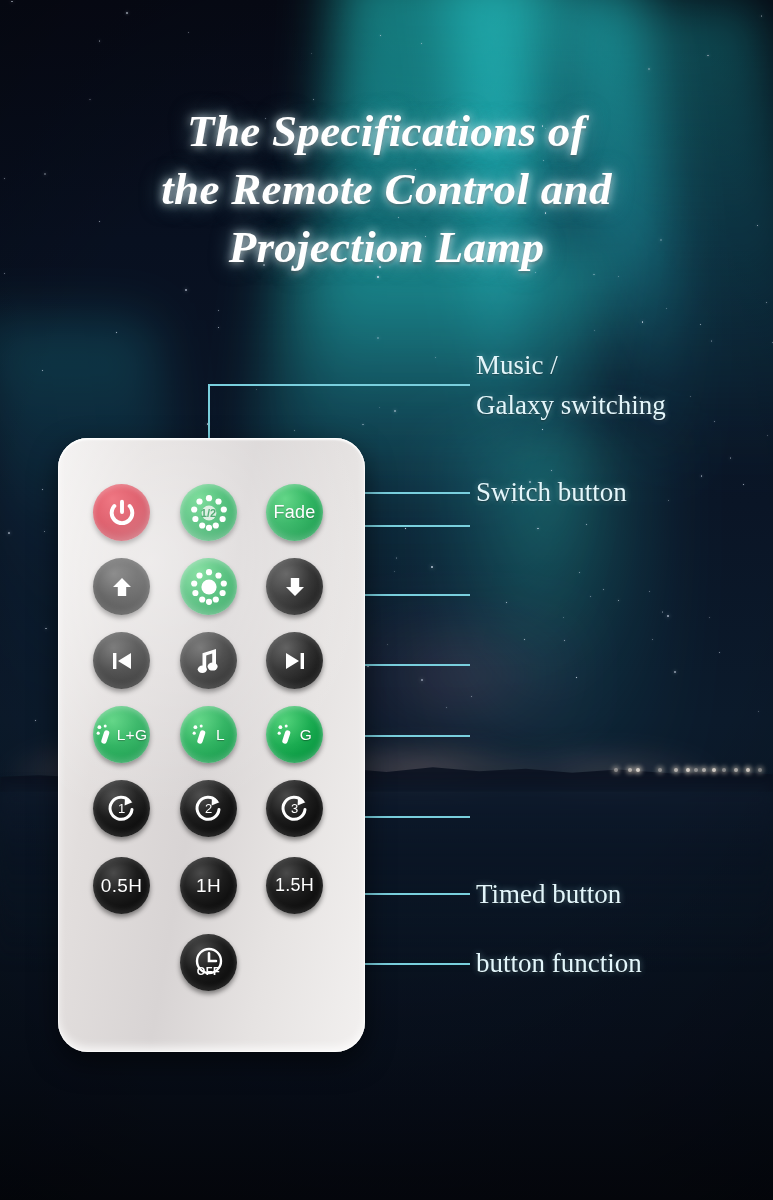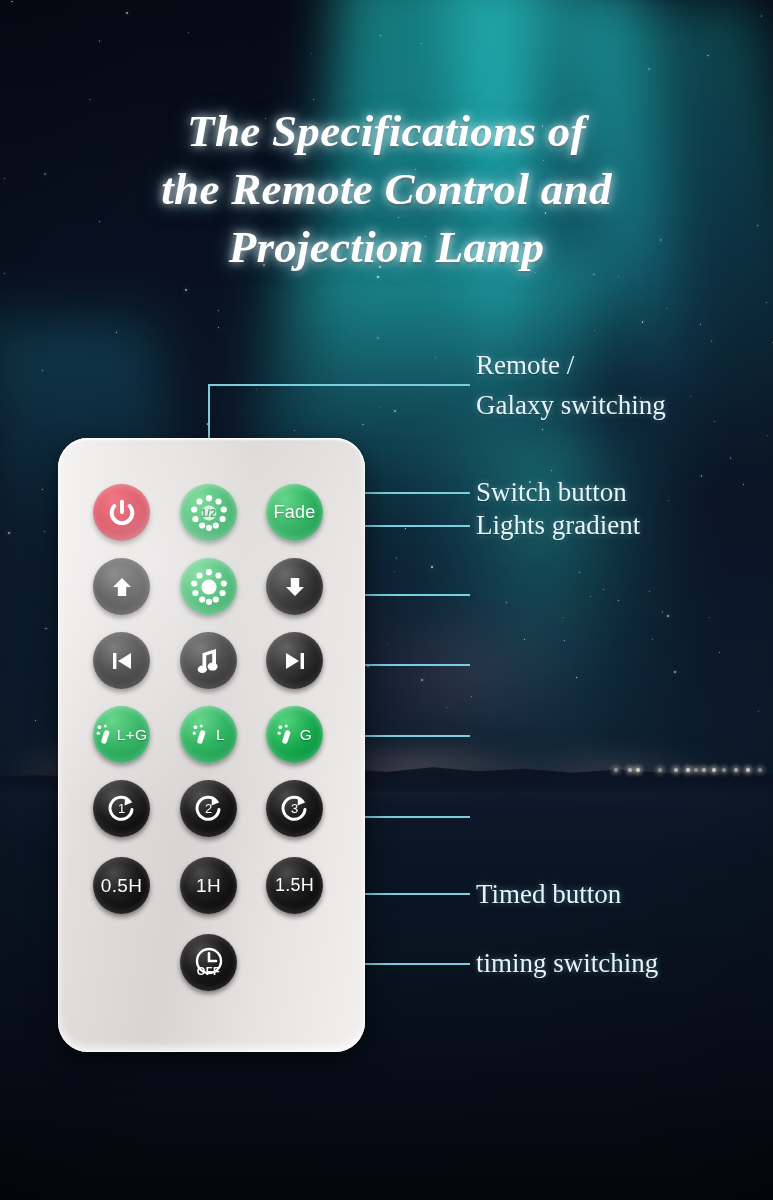--- a/index.html
+++ b/index.html
@@ -549,37 +549,34 @@
           <circle cx="19" cy="17" r="12" stroke="#fff" stroke-width="2.4" fill="none"></circle>
           <path d="M19 9.2 L19 17 L26 17" stroke="#fff" stroke-width="2.6" fill="none" stroke-linecap="round"></path>
         </svg>
         <span style="position:absolute; left:0; top:21px; width:38px; text-align:center; font-size:11px; font-weight:bold; letter-spacing:.5px; color:#fff;">OFF</span>
       </span>
     </div>
 
   </div>
 
   <div class="anno" style="left:476px; top:345px;">
-    <div>Remote  /</div>
+    <div>Music  /</div>
     <div>Galaxy  switching</div>
   </div>
 
   <div class="anno" style="left:476px; top:472px;">
     <div>Switch button</div>
   </div>
 
-  <div class="anno" style="left:476px; top:505px;">
-    <div>Lights gradient</div>
-  </div>
 
 
 
 
 
   <div class="anno" style="left:476px; top:874px;">
     <div>Timed button</div>
   </div>
 
   <div class="anno" style="left:476px; top:943px;">
-    <div>timing switching</div>
+    <div>button function</div>
   </div>
 
 </div>
 
 </body></html>

